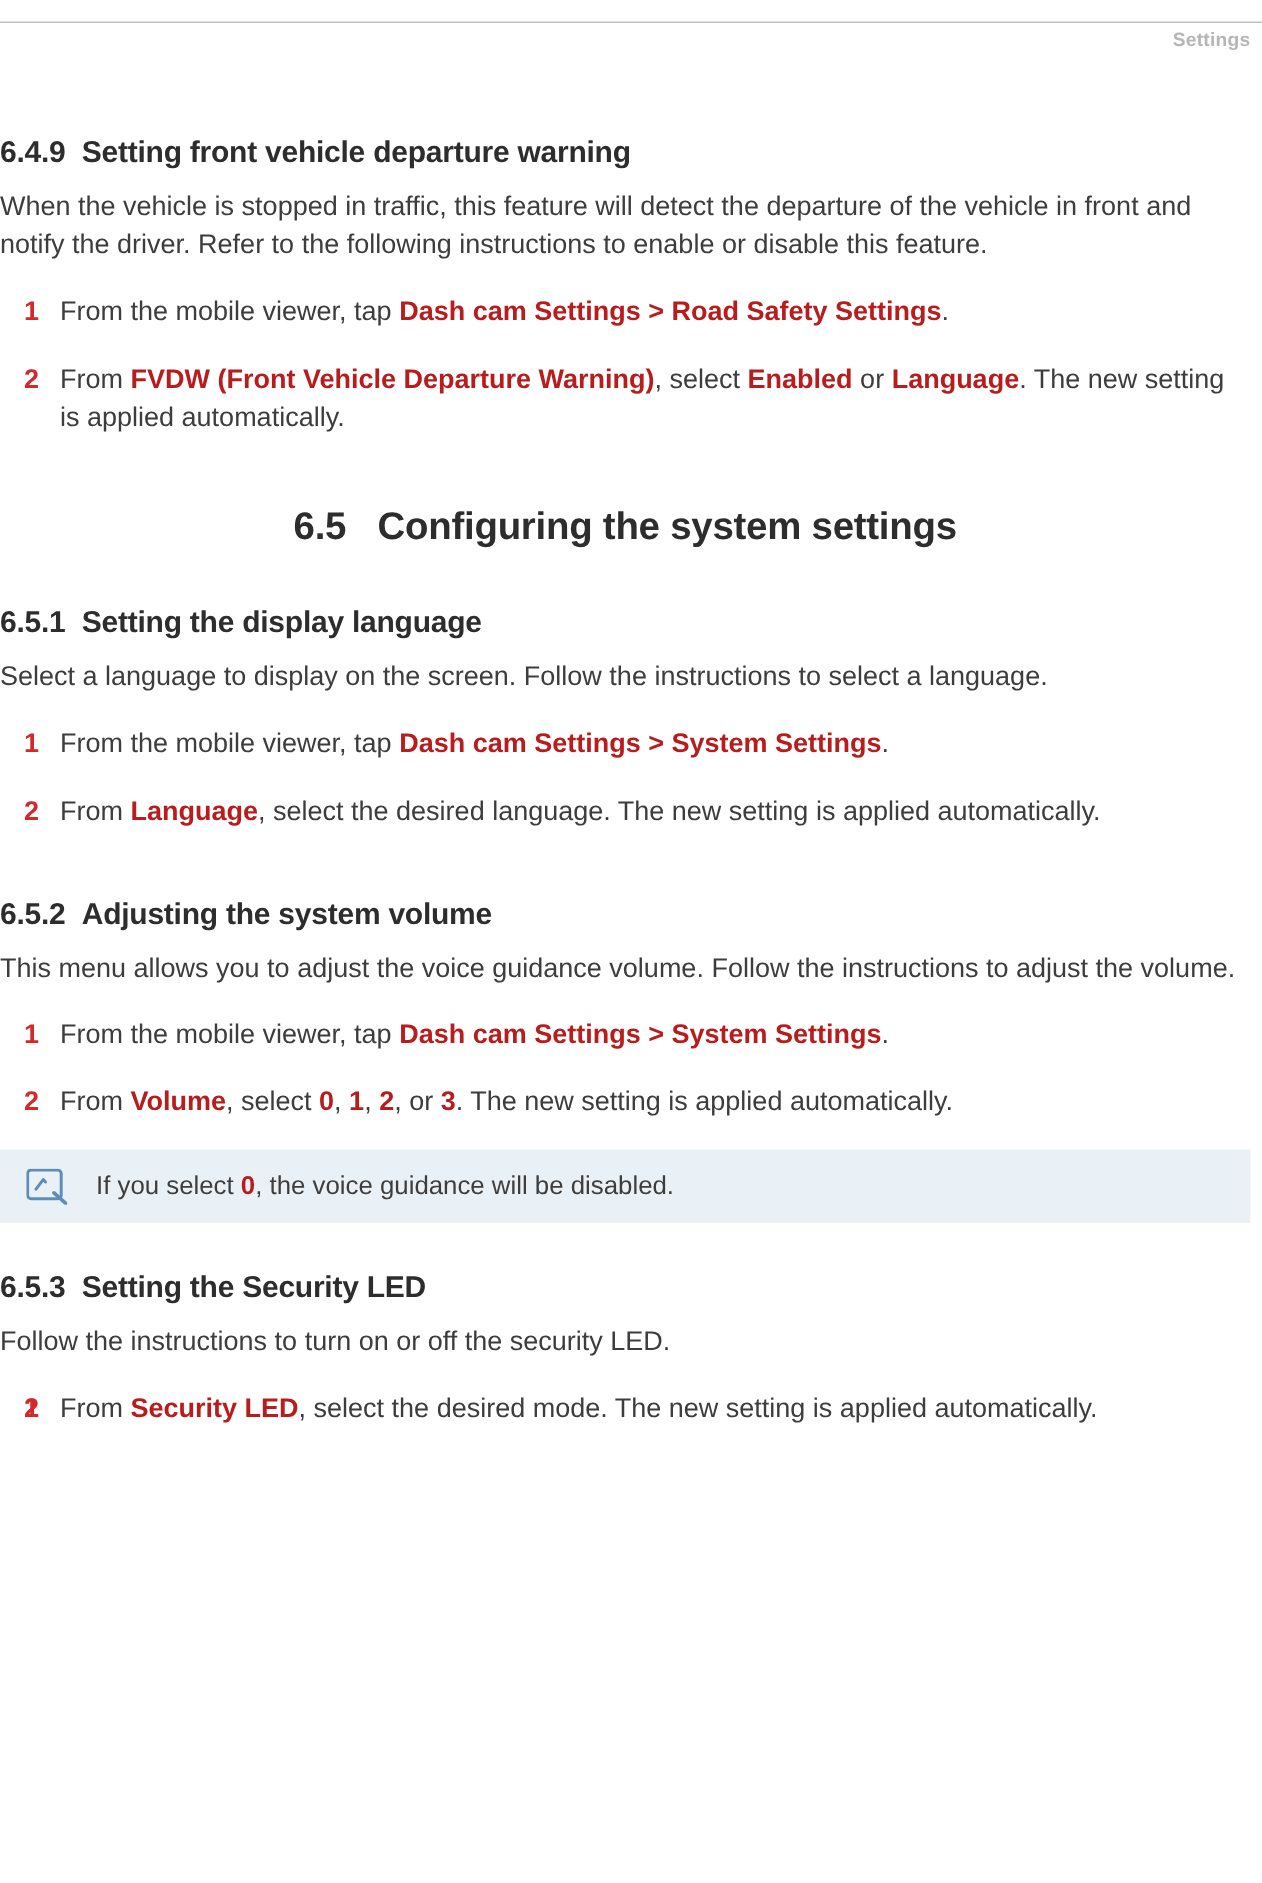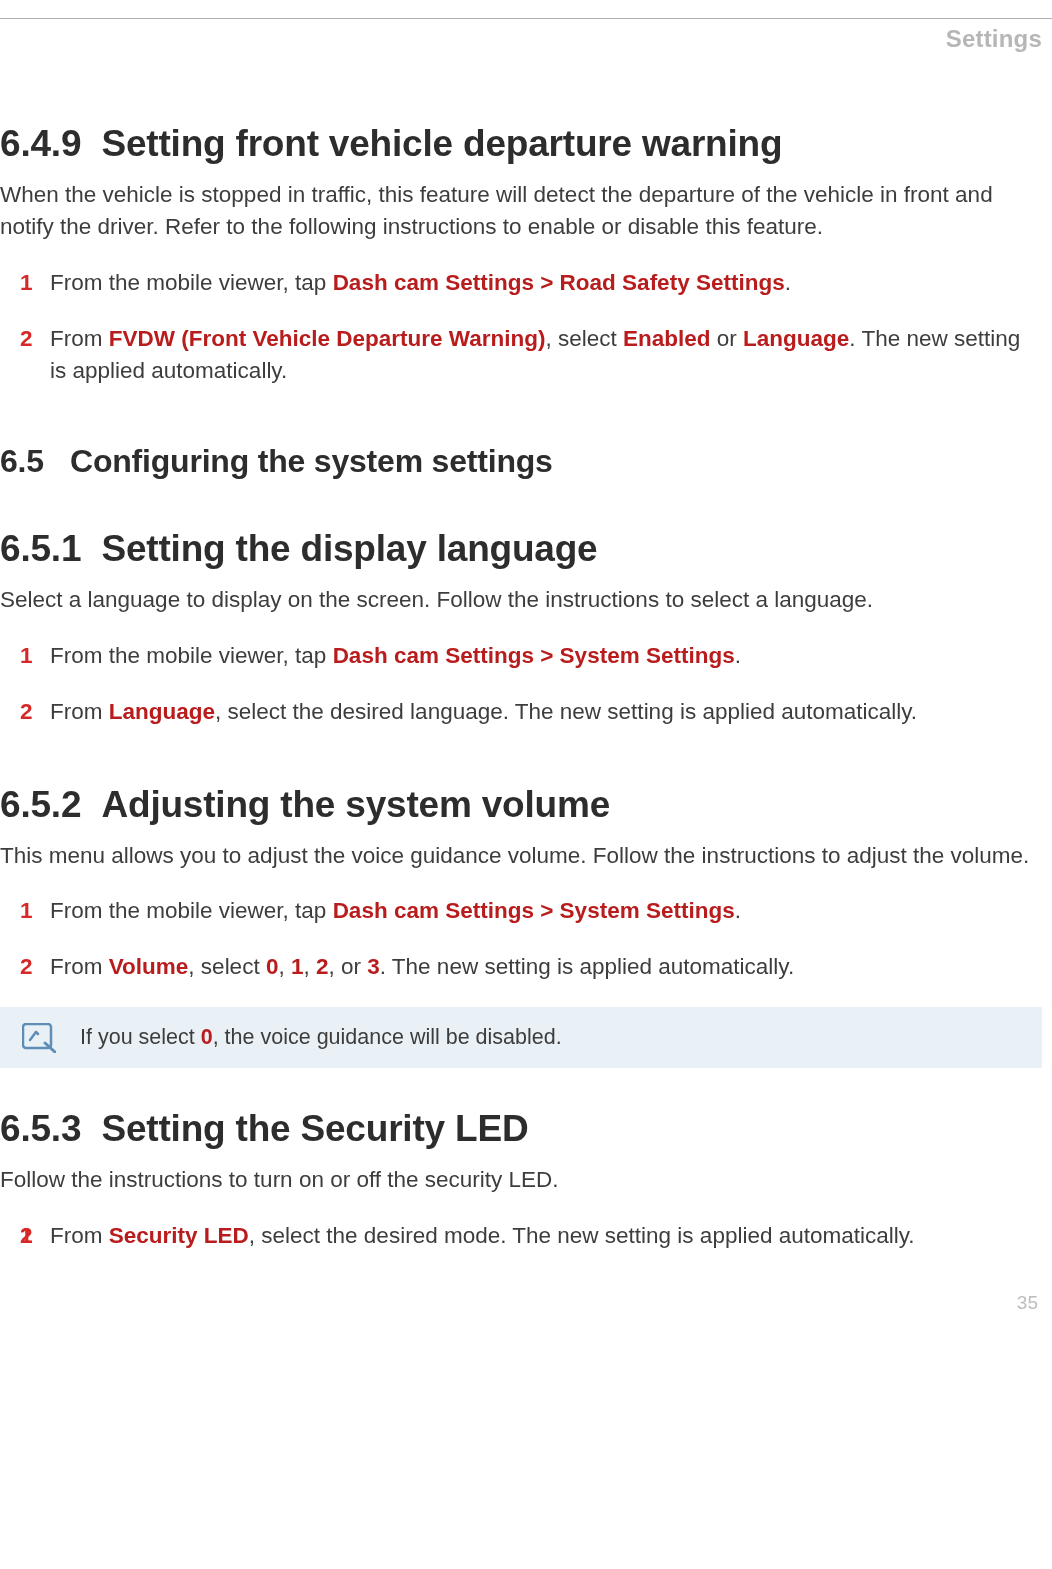--- a/index.html
+++ b/index.html
@@ -1,22 +1,22 @@
 <!DOCTYPE html>
 <html><head>
 <meta charset="utf-8">
 <style>
   * { box-sizing: border-box; margin: 0; padding: 0; }
   html, body { width: 1052px; background: #fff; font-family: "Helvetica Neue", Arial, sans-serif; color: #313131; }
   .page { width: 1052px; padding: 0 0 40px 0; }
   .topline { border-top: 1px solid #b0b0b0; margin: 18px 0 0 0; }
-  .header-label { text-align: right; color: #b6b6b6; font-size: 24px; font-weight: 600; padding: 6px 10px 0 0; letter-spacing: 0.2px; }
+  .header-label { text-align: right; color: #b6b6b6; font-size: 16px; font-weight: 600; padding: 6px 10px 0 0; letter-spacing: 0.2px; }
   .content { padding: 40px 10px 0 0; }
-  h2.sec { font-size: 37px; font-weight: 700; color: #2d2d2d; margin: 30px 0 14px 0; letter-spacing: -0.2px; }
-  h2.big { font-size: 32px; font-weight: 700; color: #2d2d2d; margin: 56px 0 16px 0; letter-spacing: -0.2px; }
+  h2.sec { font-size: 25px; font-weight: 700; color: #2d2d2d; margin: 30px 0 14px 0; letter-spacing: -0.2px; }
+  h2.big { font-size: 32px; font-weight: 700; color: #2d2d2d; margin: 56px 0 16px 0; letter-spacing: -0.2px; text-align: center; }
   p.body { font-size: 22.5px; line-height: 1.42; color: #3d3d3d; font-weight: 400; margin: 0 0 4px 0; }
   ol.steps { list-style: none; margin: 24px 0 0 20px; padding: 0; }
   ol.steps li { position: relative; padding: 0 0 0 30px; margin: 0 0 24px 0; font-size: 22.5px; line-height: 1.42; color: #3d3d3d; }
   ol.steps li .num { position: absolute; left: 0; top: 0; color: #d62828; font-weight: 700; font-size: 22.5px; }
   .b { font-weight: 700; color: #b91c1c; }
   .chev { font-weight: 700; }
   .note-box { background: #e9f0f6; margin: 20px 0 0 0; padding: 18px 20px 18px 80px; position: relative; min-height: 60px; display: flex; align-items: flex-start; }
   .note-box .note-text { font-size: 21.5px; color: #3d3d3d; }
   .note-icon { position: absolute; left: 22px; top: 50%; transform: translateY(-50%); width: 34px; height: 30px; }
   .pagenum { position: absolute; right: 14px; color: #bdbdbd; font-size: 19px; }
@@ -116,16 +116,13 @@
       <li>
         <span class="num">2</span>
         <span>
           <span>From </span><span class="b">Security LED</span><span>, select the desired mode. The new setting is applied automatically.</span>
         </span>
       </li>
     </ol>
 
   </div>
 
-  <div class="footer">
-    <span class="pagenum">35</span>
-  </div>
 </div>
 
 </body></html>

